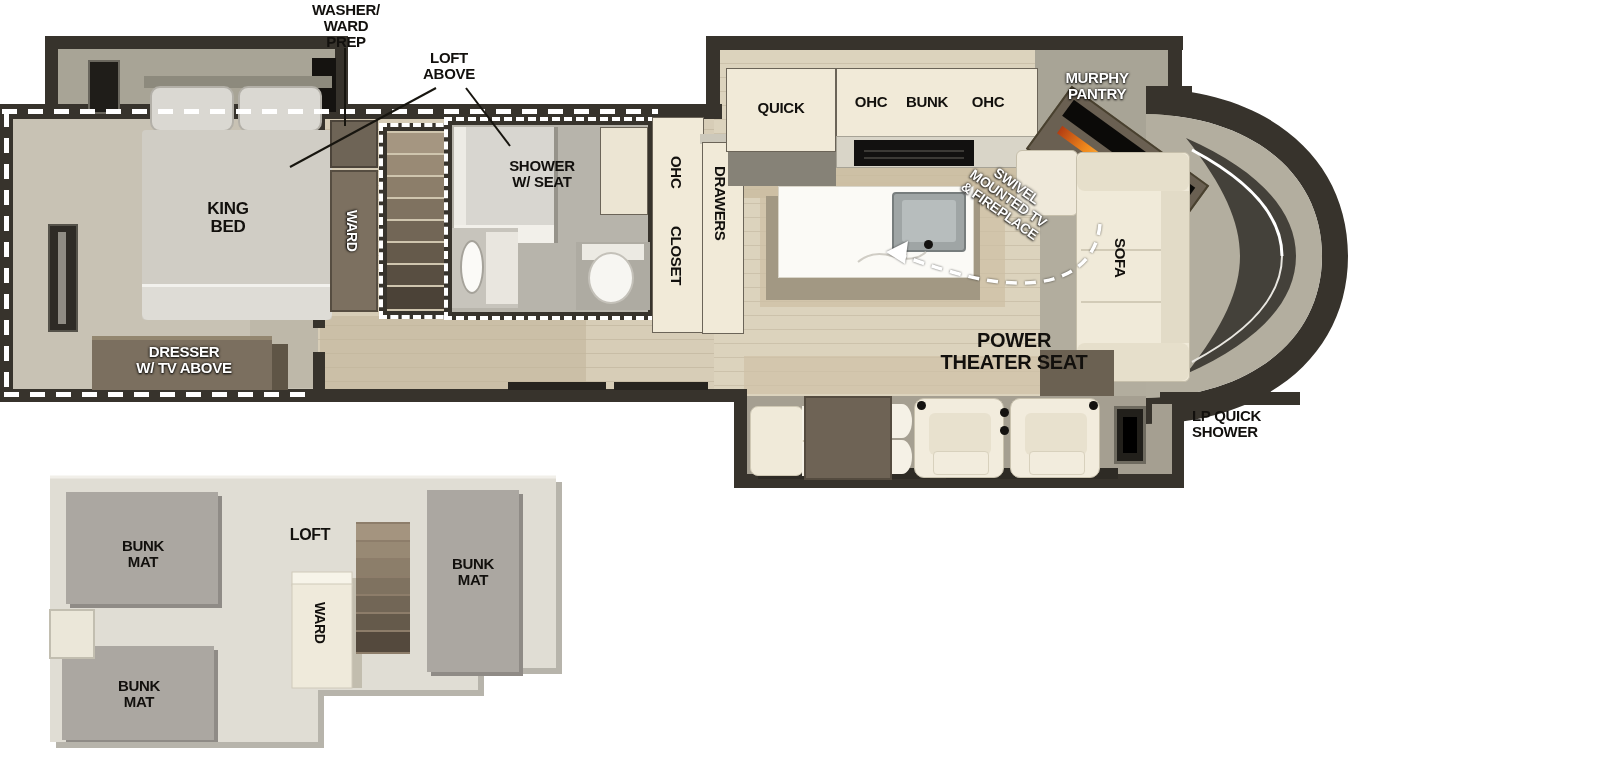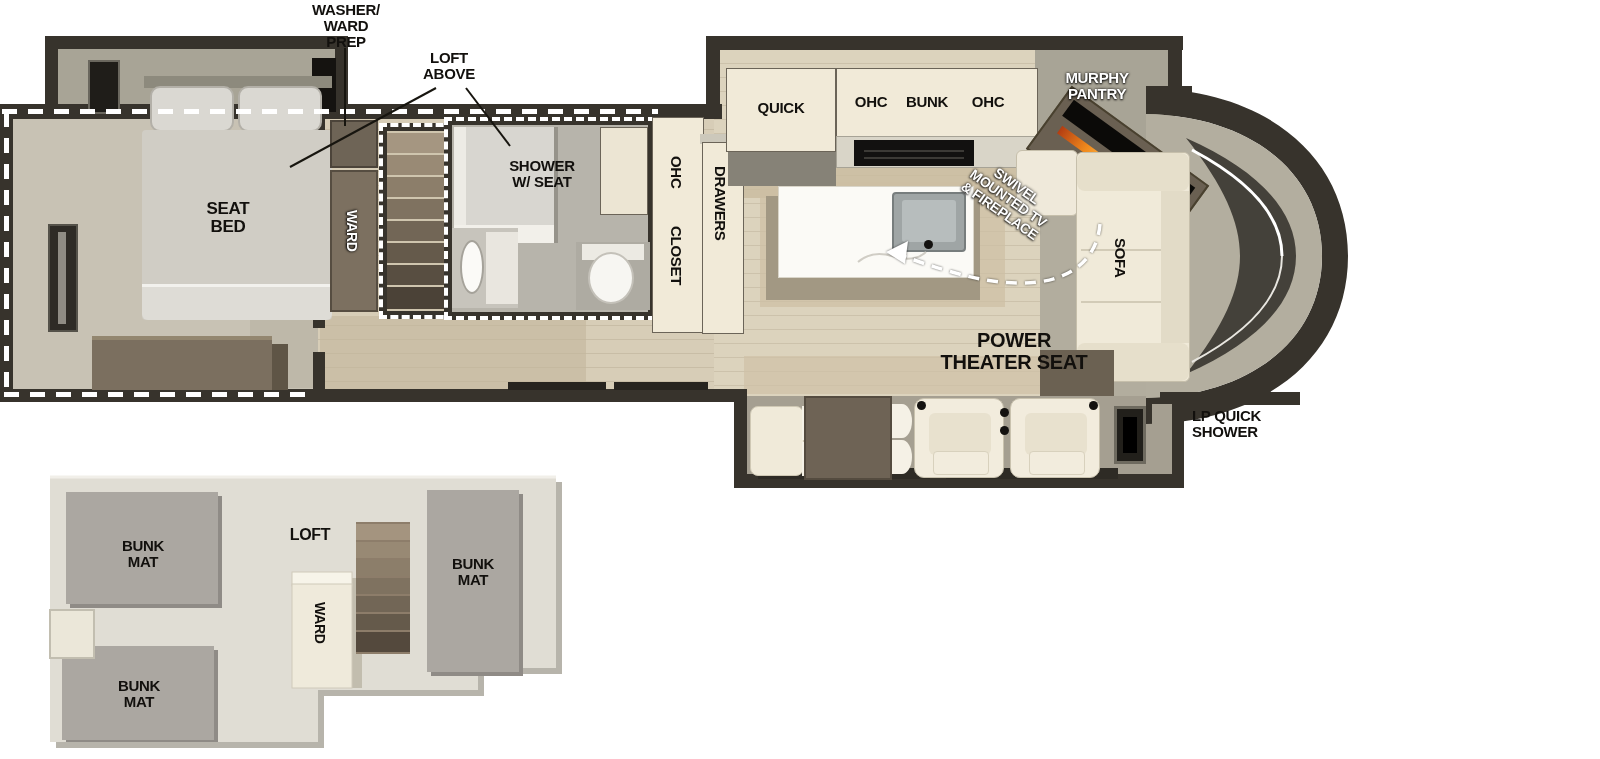--- a/index.html
+++ b/index.html
@@ -180,23 +180,25 @@
       <path d="M1100 224 C1096 272 1048 300 952 272 C930 266 914 260 898 254" stroke="#ffffff" stroke-width="3.5" stroke-dasharray="11 8" fill="none"></path>
       <polygon points="886,252 908,241 905,264" fill="#ffffff"></polygon>
     </g>
   </svg>
 
   <div class="lbl" style="left:296px;top:2px;width:100px;">WASHER/
 WARD
 PREP</div>
   <div class="lbl" style="left:406px;top:50px;width:86px;">LOFT
 ABOVE</div>
-  <div class="lbl big" style="left:178px;top:200px;width:100px;">SEAT
+  <div class="lbl big" style="left:178px;top:200px;width:100px;">KING
 BED</div>
   <div class="lbl white vert" style="left:344px;top:210px;font-size:14px;">WARD</div>
+  <div class="lbl white" style="left:96px;top:344px;width:176px;">DRESSER
+W/ TV ABOVE</div>
   <div class="lbl" style="left:484px;top:158px;width:116px;">SHOWER
 W/ SEAT</div>
   <div class="lbl vert" style="left:668px;top:156px;">OHC</div>
   <div class="lbl vert" style="left:668px;top:226px;">CLOSET</div>
   <div class="lbl vert" style="left:712px;top:166px;">DRAWERS</div>
   <div class="lbl" style="left:734px;top:100px;width:94px;">QUICK</div>
   <div class="lbl" style="left:846px;top:94px;width:50px;">OHC</div>
   <div class="lbl" style="left:897px;top:94px;width:60px;">BUNK</div>
   <div class="lbl" style="left:963px;top:94px;width:50px;">OHC</div>
   <div class="lbl white" style="left:1042px;top:70px;width:110px;">MURPHY

